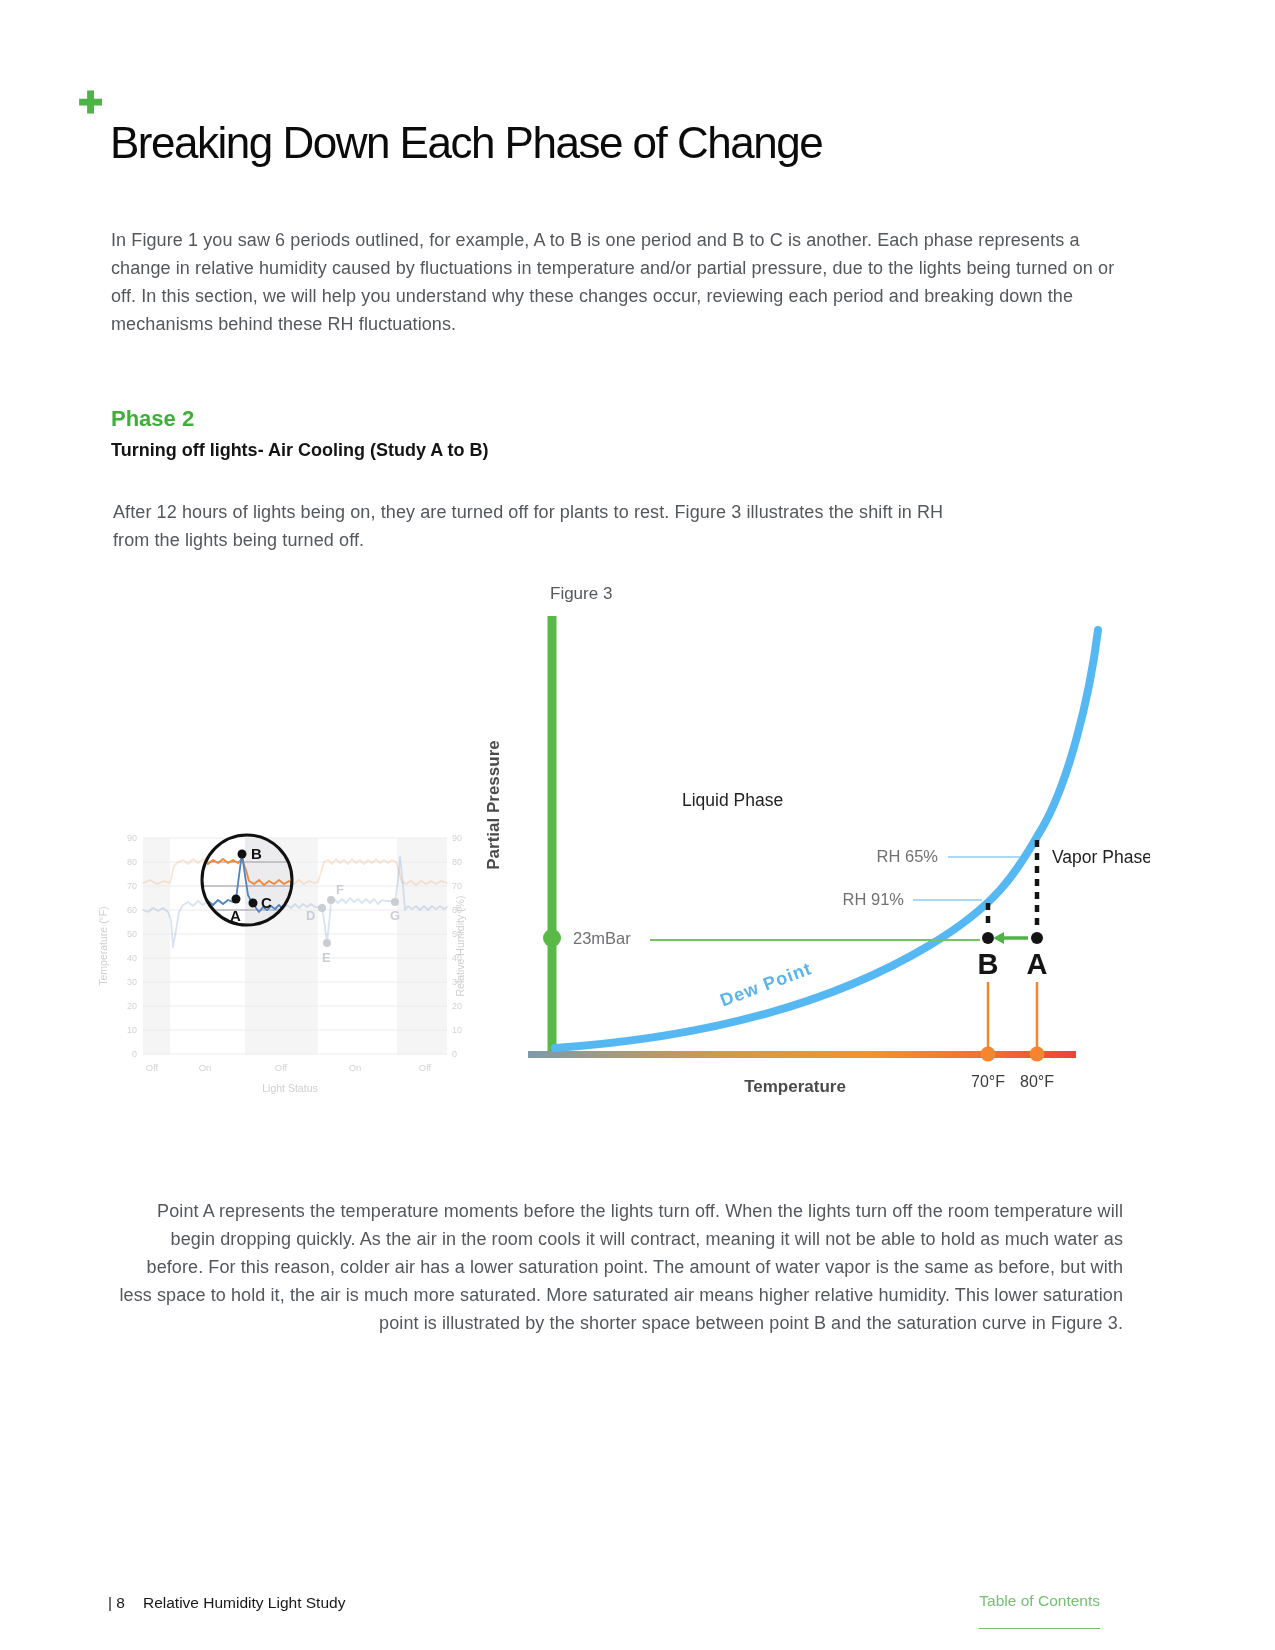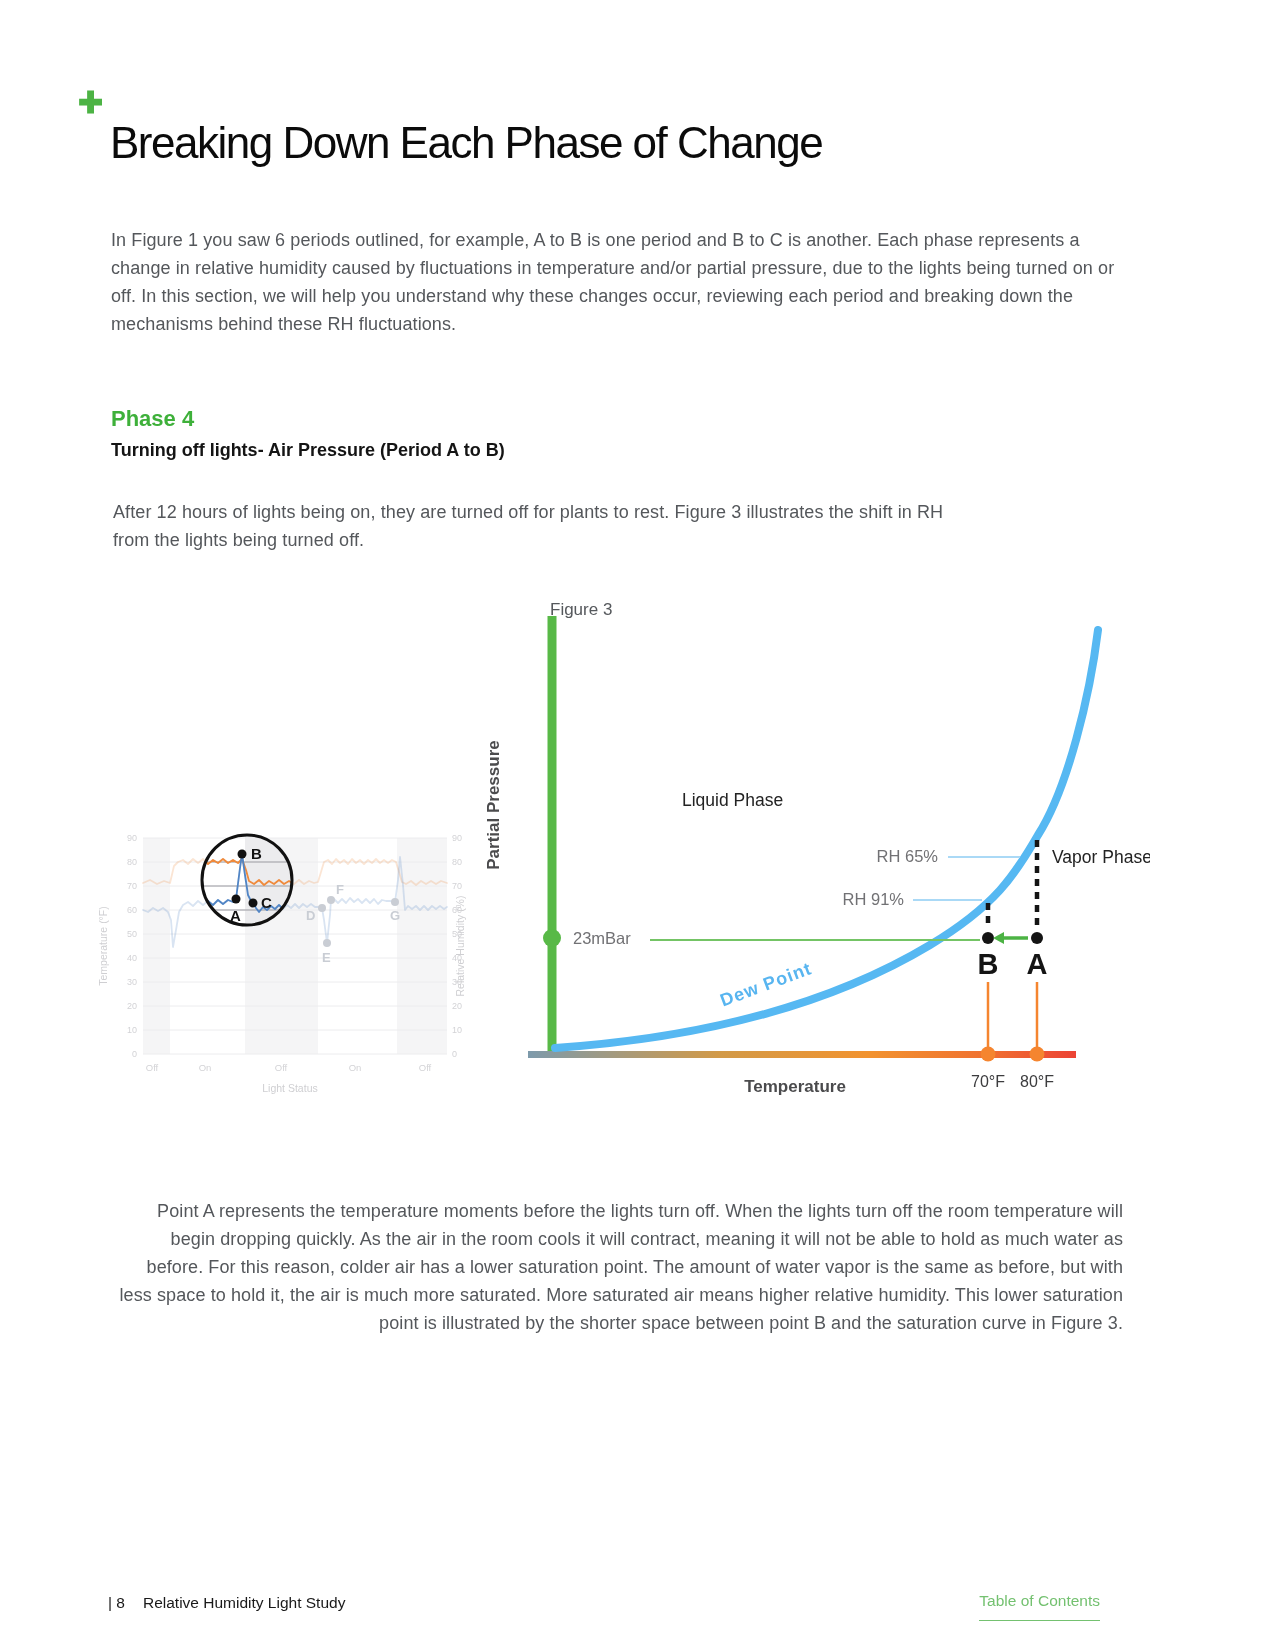--- a/index.html
+++ b/index.html
@@ -7,26 +7,26 @@
         font-family:"Liberation Sans", sans-serif;overflow:hidden;}
   .abs{position:absolute;}
   .plus{left:78px;top:88px;font-size:30px;font-weight:bold;color:#4cb344;line-height:1;}
   h1.title{left:110px;top:118px;margin:0;font-size:44px;font-weight:normal;color:#0b0b0b;
            letter-spacing:-1.5px;white-space:nowrap;}
   p.body{margin:0;font-size:18px;line-height:28px;color:#54575b;letter-spacing:0.1px;}
   .intro{left:111px;top:226px;width:1005px;}
   h2.phase{left:111px;top:406px;margin:0;font-size:22px;font-weight:bold;color:#3eb03a;}
   h3.subhead{left:111px;top:440px;margin:0;font-size:18px;font-weight:bold;color:#141414;}
   .para2{left:113px;top:498px;width:840px;}
-  .figcap{left:550px;top:584px;font-size:17px;color:#55585c;margin-top:16px;}
+  .figcap{left:550px;top:584px;font-size:17px;color:#55585c;}
   .figure{left:90px;top:600px;width:1060px;height:500px;}
   .analysis{left:111px;top:1197px;width:1012px;text-align:right;}
   .footer-left{left:108px;top:1594px;display:flex;gap:18px;font-size:15.5px;color:#191919;}
   .toc{top:1592px;right:175px;font-size:15.5px;color:#74c170;text-decoration:none;
-       border-bottom:1.5px solid #74c170;padding-bottom:10px;cursor:pointer;}
+       border-bottom:1.5px solid #74c170;padding-bottom:18px;cursor:pointer;}
   svg{font-family:"Liberation Sans", sans-serif;}
   .mini-tick{font-size:9px;fill:#d3d3d6;}
   .mini-axis-title{font-size:10.5px;fill:#cfcfd2;}
   .mini-status{font-size:9.5px;fill:#d3d3d6;}
   .mini-grid{stroke:#ececee;stroke-width:1;}
   .band{fill:#f5f5f6;}
   .line-temp{stroke:#ef8a3c;}
   .line-rh{stroke:#5185c5;}
   .faded{stroke-opacity:0.22;}
   .mini-line{fill:none;stroke-width:1.8;stroke-linejoin:round;stroke-linecap:round;}
@@ -41,22 +41,22 @@
 </head>
 <body>
 
 <div class="page">
 
   <span class="abs plus">✚</span>
   <h1 class="abs title">Breaking Down Each Phase of Change</h1>
 
   <p class="abs body intro">In Figure 1 you saw 6 periods outlined, for example, A to B is one period and B to C is another. Each phase represents a change in relative humidity caused by fluctuations in temperature and/or partial pressure, due to the lights being turned on or off. In this section, we will help you understand why these changes occur, reviewing each period and breaking down the mechanisms behind these RH fluctuations.</p>
 
-  <h2 class="abs phase">Phase 4</h2>
-  <h3 class="abs subhead">Turning off lights- Air Pressure (Period A to B)</h3>
+  <h2 class="abs phase">Phase 2</h2>
+  <h3 class="abs subhead">Turning off lights- Air Cooling (Study A to B)</h3>
   <p class="abs body para2">After 12 hours of lights being on, they are turned off for plants to rest. Figure 3 illustrates the shift in RH from the lights being turned off.</p>
 
   <div class="abs figcap">Figure 3</div>
 
   <div class="abs figure">
     <svg width="1060" height="500" viewBox="0 0 1060 500">
       <defs>
         <linearGradient id="tempGrad" x1="0" y1="0" x2="1" y2="0">
           <stop offset="0" stop-color="#7d9aab"></stop>
           <stop offset="0.35" stop-color="#d29a48"></stop>

